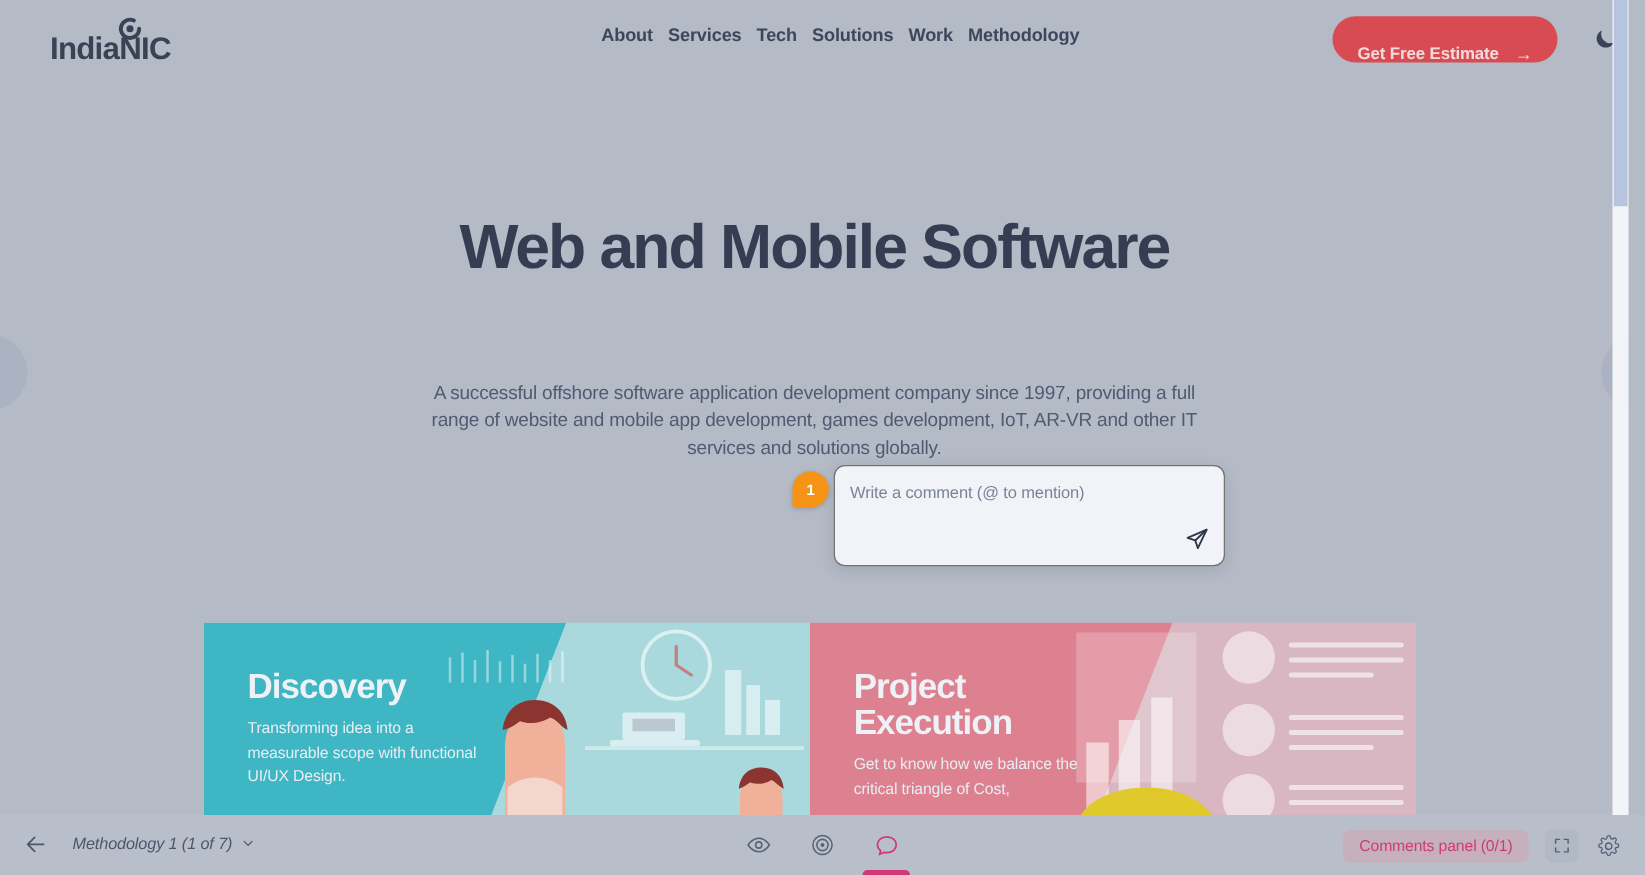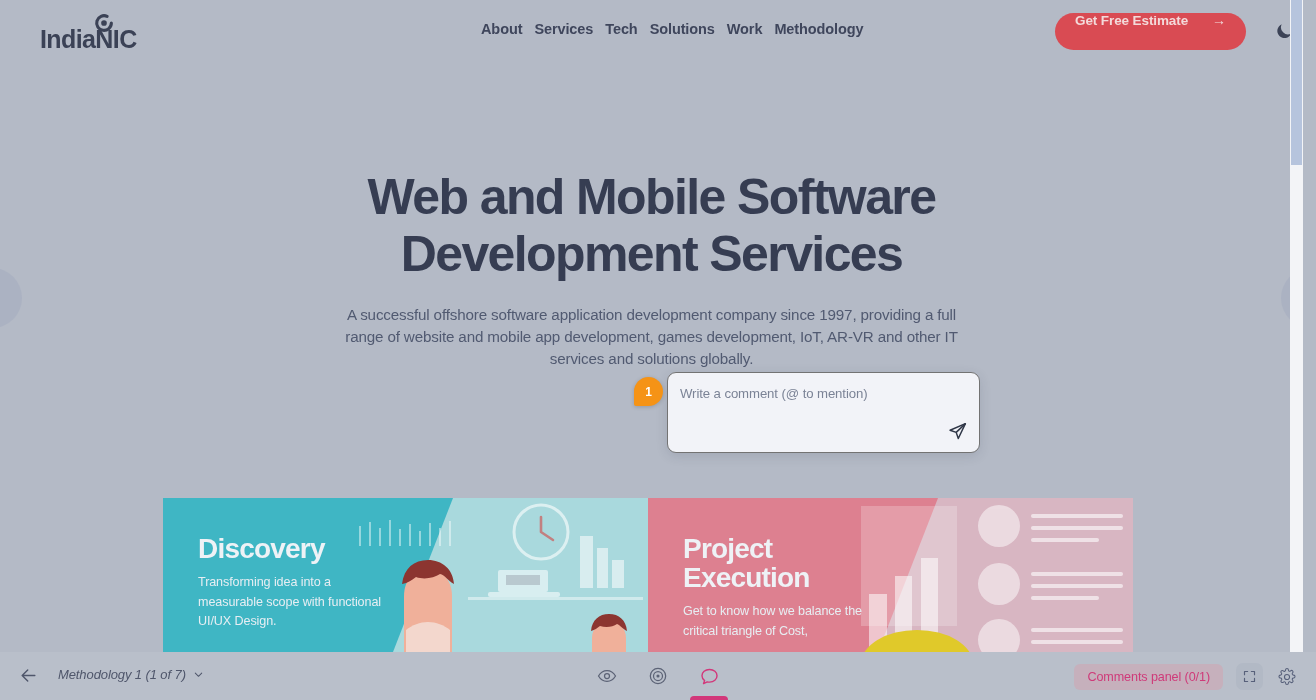--- a/index.html
+++ b/index.html
@@ -78,22 +78,22 @@
     height: 37px;
     padding: 0 20px;
     border: none;
     border-radius: 19px;
     background: #d94b53;
     color: #f3dada;
     font-family: "Liberation Sans", sans-serif;
     font-size: 13.5px;
     font-weight: 700;
     display: flex;
-    align-items: flex-start;
-    gap: 24px;
+    align-items: flex-end;
+    gap: 13px;
     cursor: pointer;
     letter-spacing: -0.1px;
   }
   .cta-arrow { font-size: 14px; line-height: 1; }
 
   .theme-toggle {
     position: absolute;
     right: 25px; top: 21px;
     width: 20px; height: 20px;
     cursor: pointer;
@@ -374,21 +374,20 @@
         <span class="cta-arrow">→</span>
       </button>
 
       <svg class="theme-toggle" viewBox="0 0 24 24">
         <path d="M20.5 15.3A8.5 8.5 0 0 1 9.2 4 8.6 8.6 0 1 0 20.5 15.3z" fill="#3b4256"></path>
       </svg>
     </div>
 
     <h1 class="hero-title">
       <span>Web and Mobile Software</span>
-      <span class="l2">Development Services</span>
     </h1>
 
     <p class="hero-sub">A successful offshore software application development company since 1997, providing a full range of website and mobile app development, games development, IoT, AR-VR and other IT services and solutions globally.</p>
 
     <div class="cards">
 
       <div class="card">
         <div class="card-bg" style="background:#a9d9dd"></div>
         <svg class="card-art" viewBox="0 0 300 154">
           <g opacity=".45" stroke="#ffffff" stroke-width="2">

